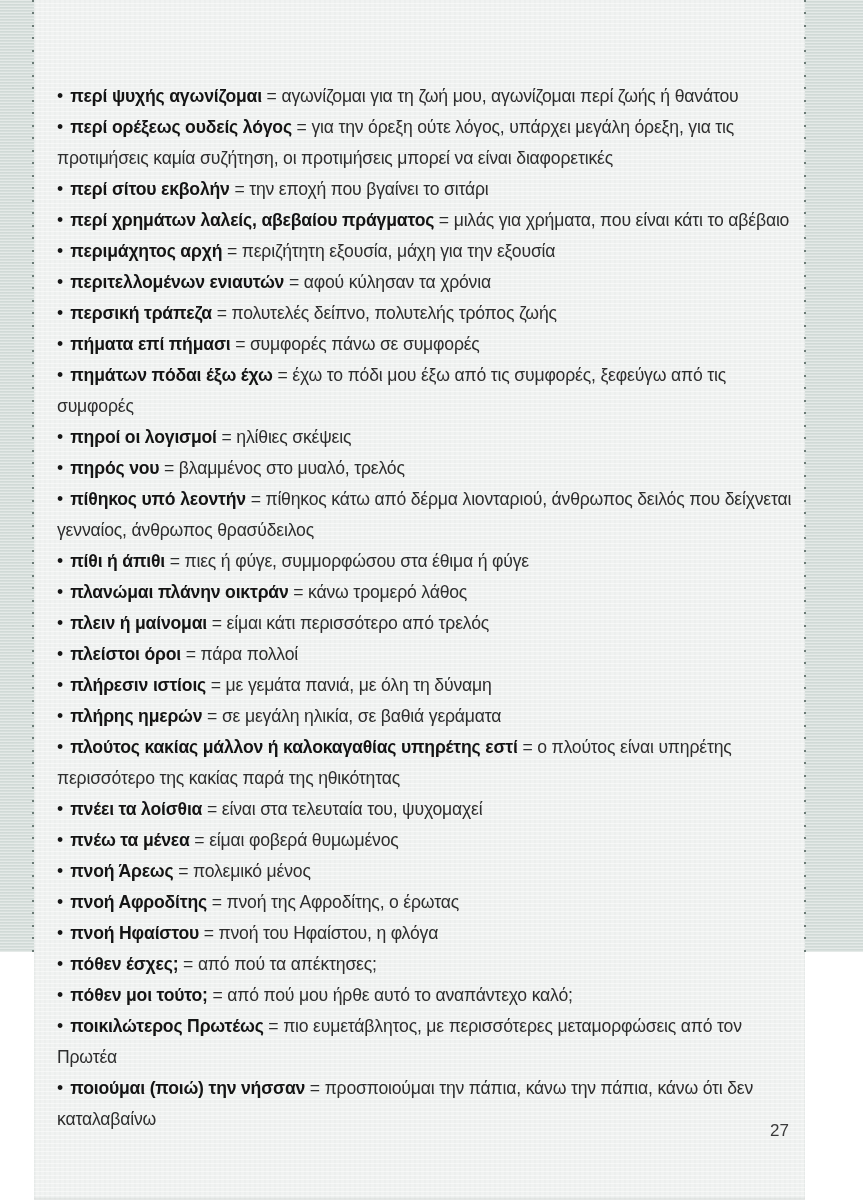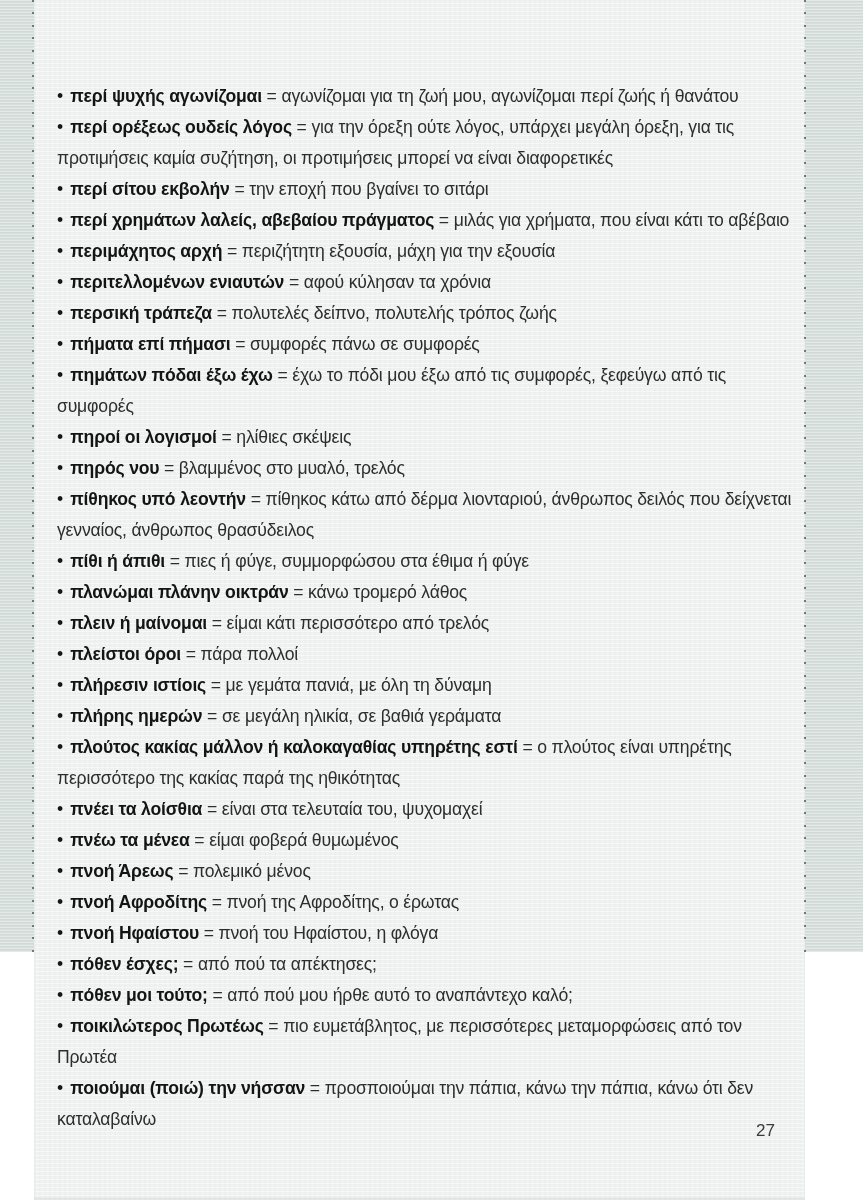--- a/index.html
+++ b/index.html
@@ -66,21 +66,21 @@
     width: 14px;
     color: #161616;
   }
   .term {
     font-weight: bold;
     color: #141414;
   }
   .page-number {
     position: absolute;
     top: 1120px;
-    right: 88px;
+    right: 74px;
     font-size: 17px;
     line-height: 22px;
     color: #3a3a3a;
   }
 </style>
 </head>
 <body>
 
 <div class="scene">
   <div class="paper"></div>

